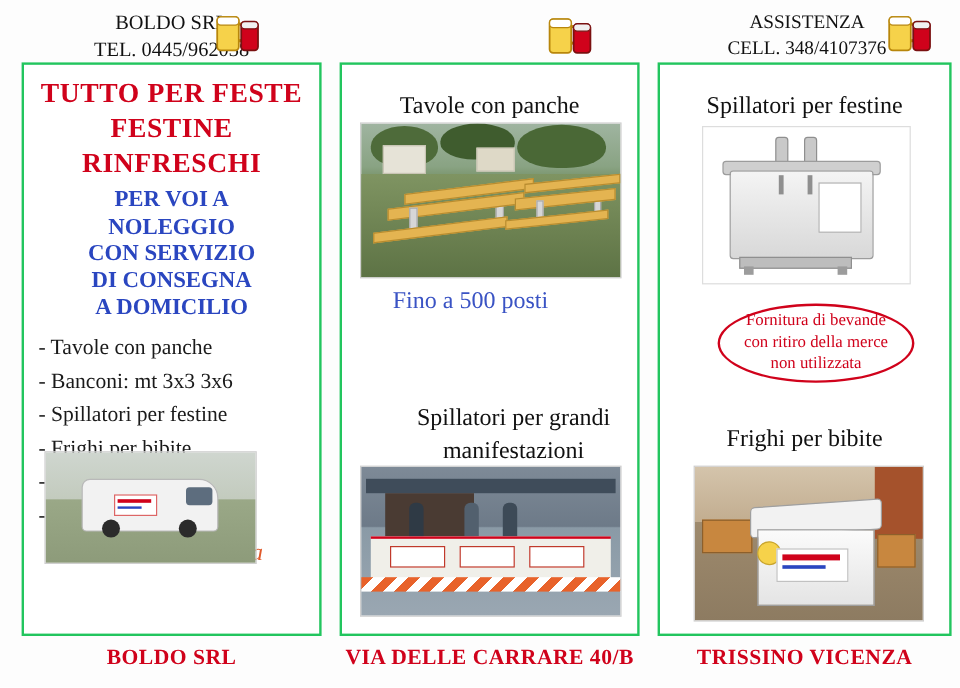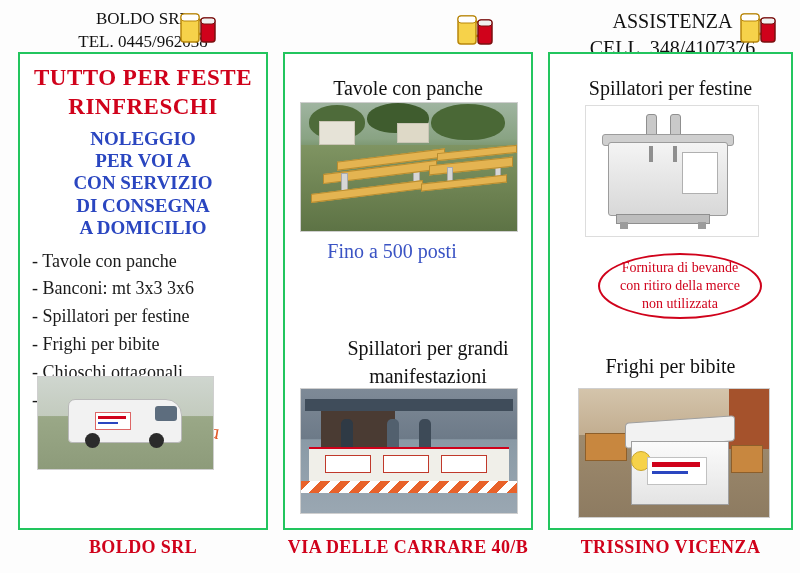--- a/index.html
+++ b/index.html
@@ -38,21 +38,21 @@
     width: 46px;
     height: 40px;
   }
   .top-right {
     position: absolute;
     left: 565px;
     top: 8px;
     width: 215px;
     text-align: center;
     color: #111;
-    font-size: 20px;
+    font-size: 16px;
     line-height: 1.35;
   }
   .beer-icon {
     position: absolute;
     width: 46px;
     height: 40px;
   }
   .beer-icon.left { left: 175px; top: 6px; }
   .beer-icon.right { left: 735px; top: 6px; }
 
@@ -507,25 +507,26 @@
     <rect x="6" y="8" width="18" height="28" rx="3" fill="#f6d24a" stroke="#b8860b" stroke-width="1.5"></rect>
     <rect x="6" y="8" width="18" height="7" rx="3" fill="#ffffff" stroke="#b8860b" stroke-width="1"></rect>
     <path d="M24 14 q9 0 9 7 q0 7 -9 7" fill="none" stroke="#b8860b" stroke-width="2.5"></path>
     <rect x="26" y="12" width="14" height="24" rx="3" fill="#d0021b" stroke="#7a1010" stroke-width="1.5"></rect>
     <rect x="26" y="12" width="14" height="6" rx="3" fill="#f0f0f0" stroke="#7a1010" stroke-width="1"></rect>
   </svg>
 
   <div class="panel" id="panel-left">
     <div class="red-head">
       <div>TUTTO PER FESTE</div>
+      <div>FESTINE</div>
       <div>RINFRESCHI</div>
     </div>
     <div class="blue-head">
+      <div>PER VOI A</div>
       <div>NOLEGGIO</div>
-      <div>PER VOI A</div>
       <div>CON SERVIZIO</div>
       <div>DI CONSEGNA</div>
       <div>A DOMICILIO</div>
     </div>
     <ul class="bullet-list">
       <li>Tavole con panche</li>
       <li>Banconi: mt 3x3 3x6</li>
       <li>Spillatori per festine</li>
       <li>Frighi per bibite</li>
       <li>Chioschi ottagonali</li>

